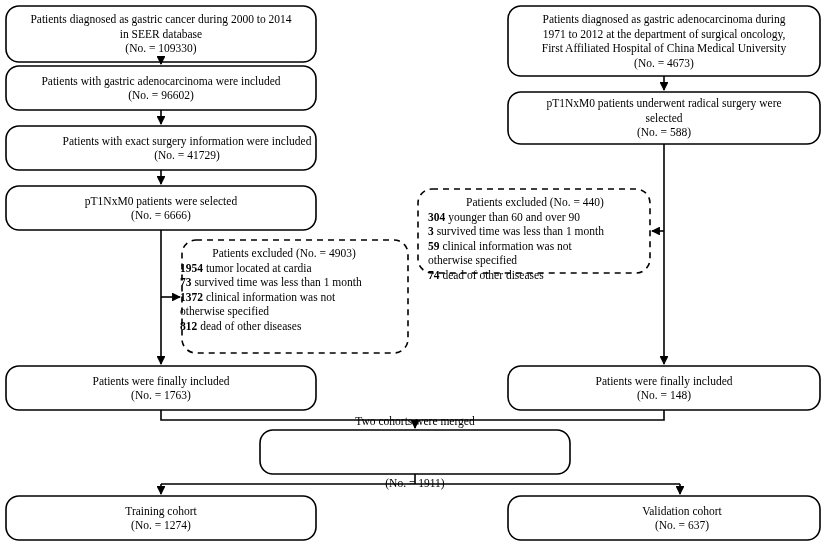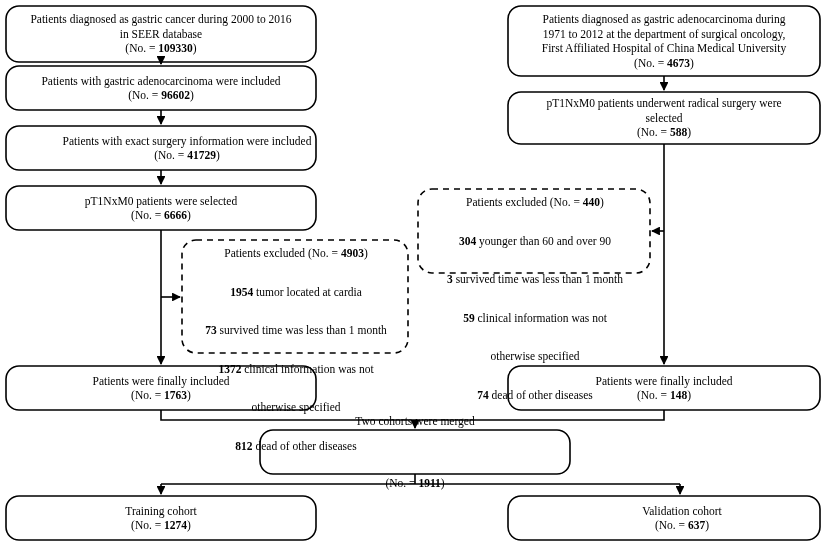--- a/index.html
+++ b/index.html
@@ -4,23 +4,23 @@
 <style>
   html,body{margin:0;padding:0;background:#ffffff;}
   body{width:825px;height:545px;overflow:hidden;
        font-family:"Liberation Serif","DejaVu Serif",serif;color:#000;}
   #chart{position:relative;width:825px;height:545px;}
   svg{position:absolute;left:0;top:0;width:825px;height:545px;}
   .node-text{position:absolute;box-sizing:border-box;
              display:flex;flex-direction:column;align-items:center;
              justify-content:center;text-align:center;
              font-size:11.5px;line-height:14.5px;pointer-events:none;}
-  .node-text.left-align{align-items:center;text-align:left;gap:24px;}
+  .node-text.left-align{align-items:flex-start;text-align:left;}
   .ln{white-space:nowrap;}
-  .cnt{font-weight:bold;}
+  .cnt{font-weight:normal;}
   .exc-title{width:100%;text-align:center;}
   .exc-line{white-space:nowrap;}
   .exc-line .num{font-weight:bold;}
 </style>
 </head>
 <body>
 
 <div id="chart">
 
   <svg viewBox="0 0 825 545">
@@ -58,21 +58,21 @@
       <path d="M 161 410 L 161 420 L 415 420"></path>
       <path d="M 664 410 L 664 420 L 415 420"></path>
       <line x1="415" y1="420" x2="415" y2="428" marker-end="url(#ah)"></line>
       <path d="M 415 474 L 415 484 M 161 484 L 680 484"></path>
       <line x1="161" y1="484" x2="161" y2="494" marker-end="url(#ah)"></line>
       <line x1="680" y1="484" x2="680" y2="494" marker-end="url(#ah)"></line>
     </g>
   </svg>
 
   <div class="node-text" style="left:6px;top:6px;width:310px;height:56px;">
-    <span class="ln">Patients diagnosed as gastric cancer during  2000 to 2016</span>
+    <span class="ln">Patients diagnosed as gastric cancer during  2000 to 2014</span>
     <span class="ln">in SEER database</span>
     <span class="ln"><span>(No. = </span><span class="cnt">109330</span><span>)</span></span>
   </div>
 
   <div class="node-text" style="left:6px;top:66px;width:310px;height:44px;">
     <span class="ln">Patients with gastric adenocarcinoma were included</span>
     <span class="ln"><span>(No. = </span><span class="cnt">96602</span><span>)</span></span>
   </div>
 
   <div class="node-text" style="left:6px;top:126px;width:310px;height:44px;margin-left:26px;">
@@ -116,21 +116,21 @@
   <div class="node-text" style="left:6px;top:496px;width:310px;height:44px;">
     <span class="ln">Training cohort</span>
     <span class="ln"><span>(No. = </span><span class="cnt">1274</span><span>)</span></span>
   </div>
 
   <div class="node-text" style="left:508px;top:496px;width:312px;height:44px;padding-left:36px;">
     <span class="ln">Validation cohort</span>
     <span class="ln"><span>(No. = </span><span class="cnt">637</span><span>)</span></span>
   </div>
 
-  <div class="node-text left-align" style="left:192px;top:243px;width:208px;height:107px;justify-content:flex-start;padding-top:3px;">
+  <div class="node-text left-align" style="left:180px;top:243px;width:208px;height:107px;justify-content:flex-start;padding-top:3px;">
     <span class="exc-title"><span>Patients excluded (No. = </span><span class="cnt">4903</span><span>)</span></span>
     <span class="exc-line"><span class="num">1954</span> <span>tumor located at cardia</span></span>
     <span class="exc-line"><span class="num">73</span> <span>survived time was less than 1 month</span></span>
     <span class="exc-line"><span class="num">1372</span> <span>clinical information was not</span></span>
     <span class="exc-line"><span>otherwise specified</span></span>
     <span class="exc-line"><span class="num">812</span> <span>dead of other diseases</span></span>
   </div>
 
   <div class="node-text left-align" style="left:428px;top:192px;width:214px;height:78px;justify-content:flex-start;padding-top:3px;">
     <span class="exc-title"><span>Patients excluded (No. = </span><span class="cnt">440</span><span>)</span></span>

